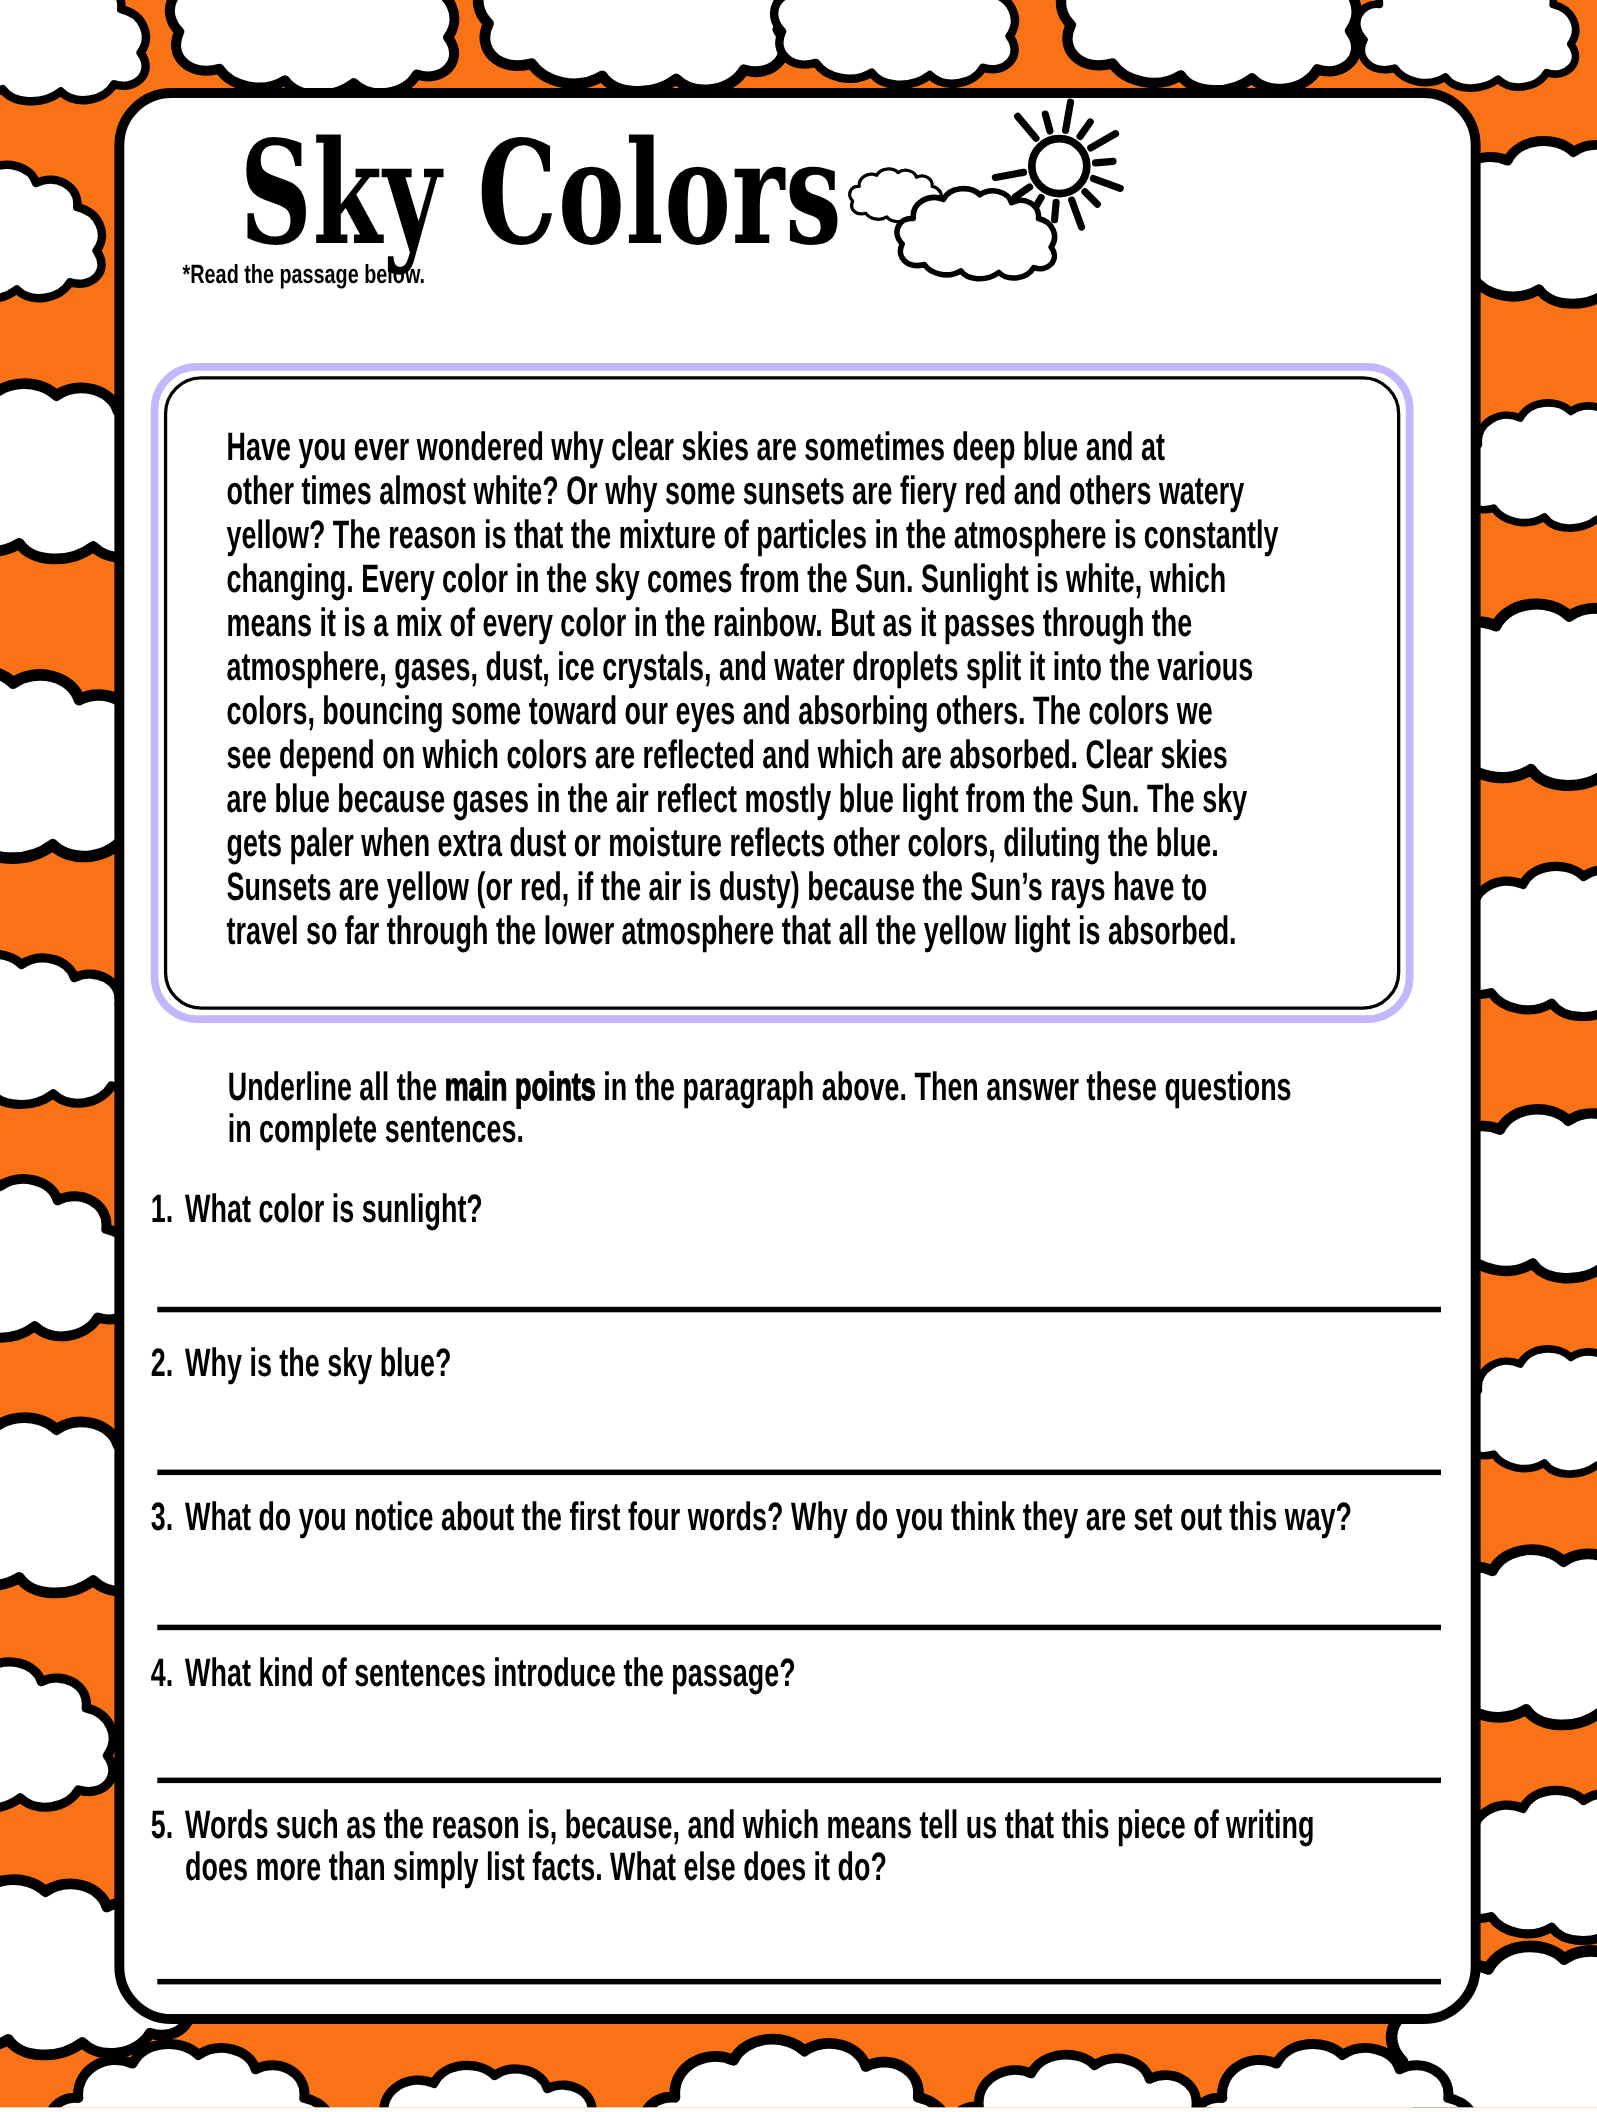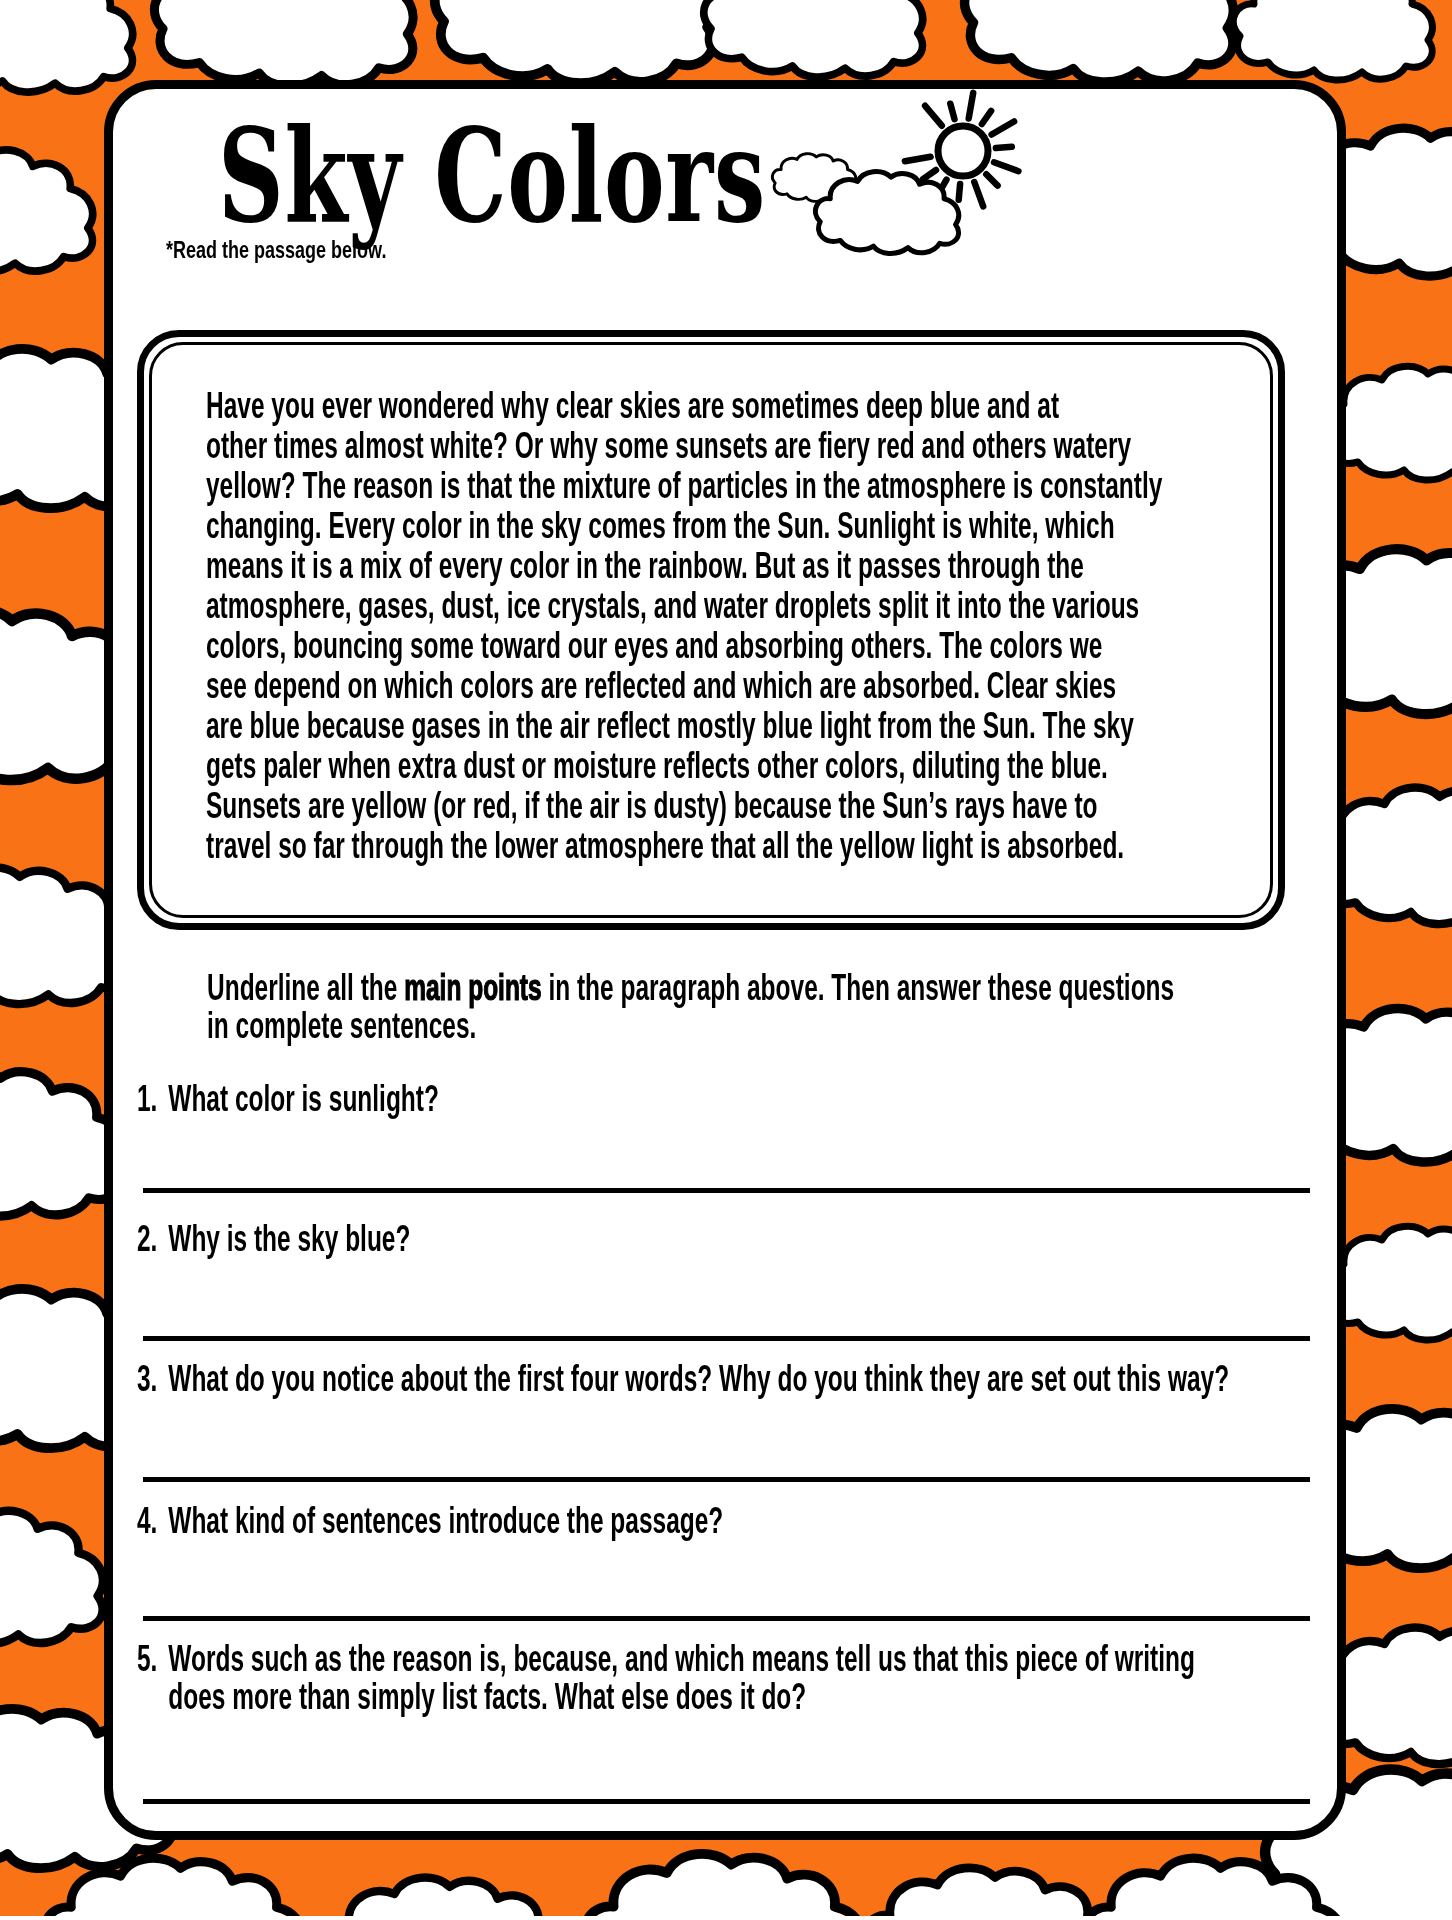--- a/index.html
+++ b/index.html
@@ -21,21 +21,21 @@
     letter-spacing:1px;
   }
   .header-doodle { position:absolute; left:640px; top:0px; width:360px; height:206px; overflow:visible; }
   .read-note {
     position:absolute; left:53px; top:147px;
     font-size:24px; font-weight:700; white-space:nowrap;
     transform:scaleX(0.75); transform-origin:0 0;
   }
   .passage-box {
     position:absolute; left:24px; top:241px; width:1148px; height:600px;
-    border:7px solid #000000; border-radius:42px; background:#fff;
+    border:7px solid #c4b5fd; border-radius:42px; background:#fff;
   }
   .passage-box-inner {
     position:absolute; left:5px; top:5px; right:5px; bottom:5px;
     border:3px solid #000; border-radius:34px;
   }
   .passage-text {
     position:absolute; left:62px; top:49px; width:1580px;
     transform:scaleX(0.68); transform-origin:0 0;
     font-size:36px; font-weight:700; line-height:40px; white-space:nowrap;
   }

